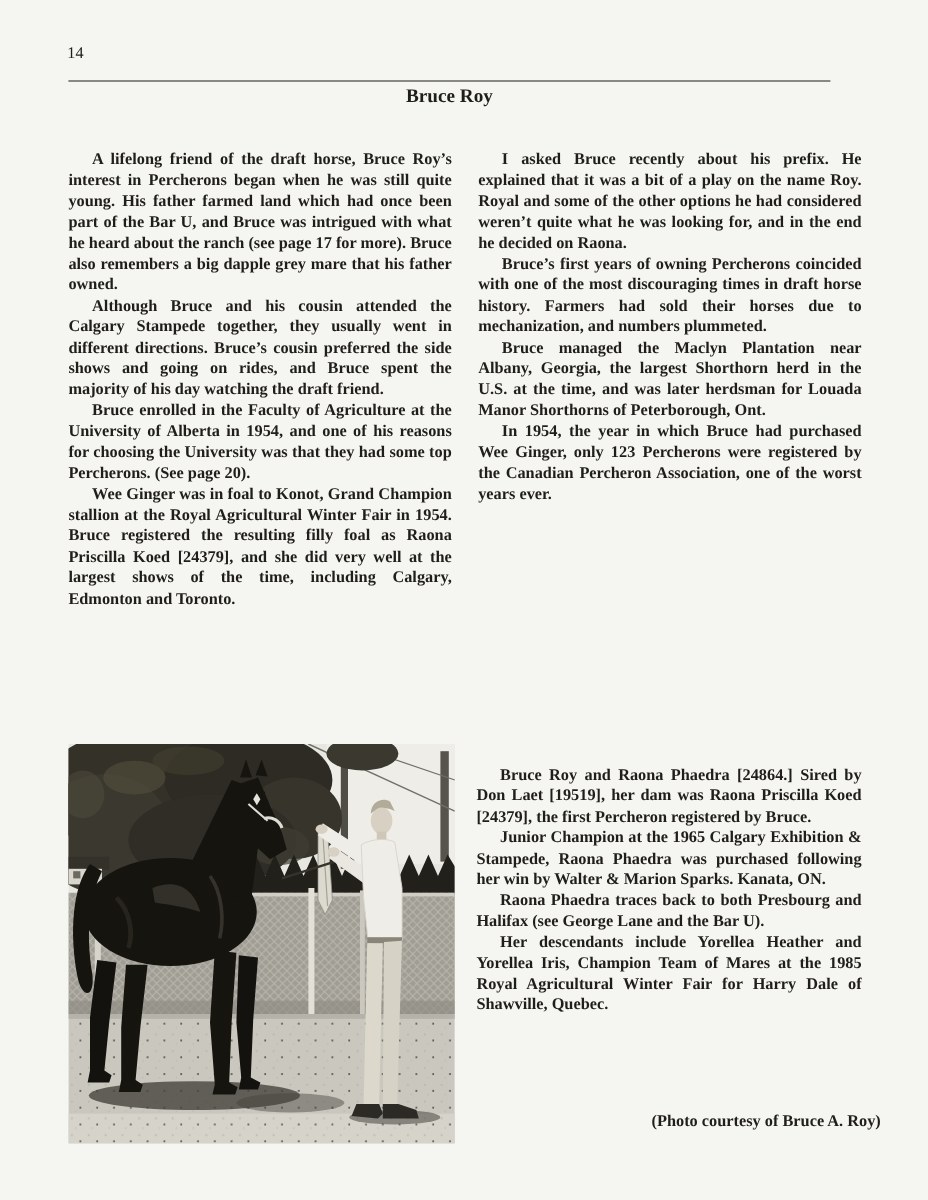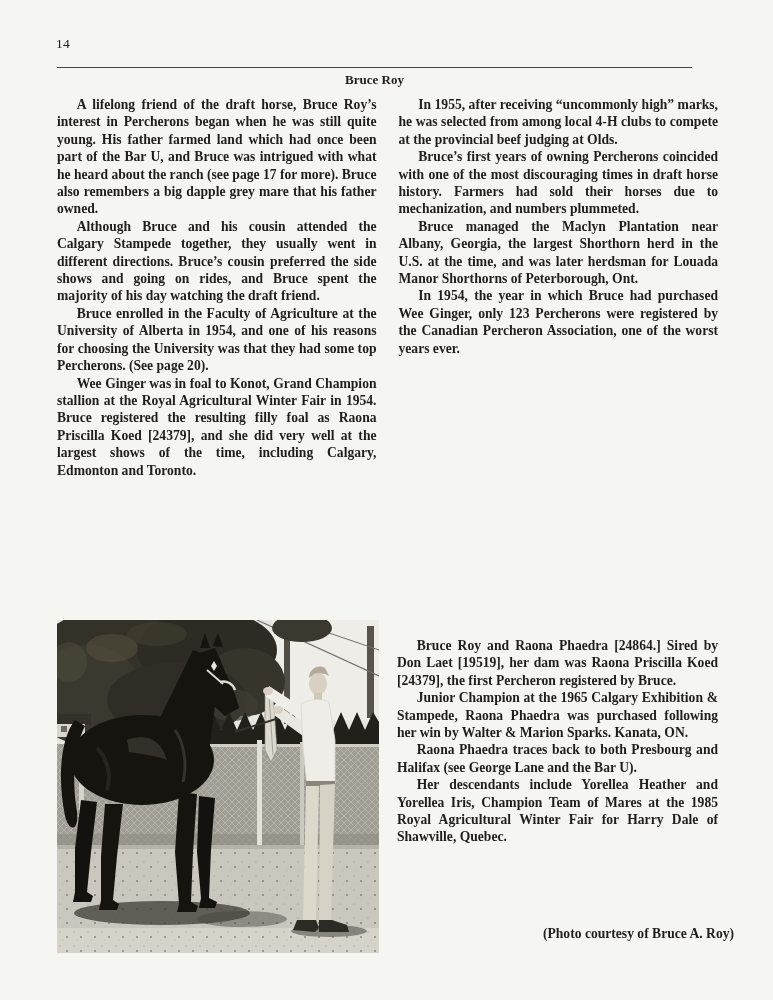--- a/index.html
+++ b/index.html
@@ -13,27 +13,27 @@
   .page-number{
     position:absolute;left:56px;top:36px;
     font-size:13.5px;font-weight:400;letter-spacing:.2px;
   }
   .head-rule{
     position:absolute;left:57px;top:67px;width:635px;height:1px;
     background:#45423c;
   }
   .page-title{
     position:absolute;left:57px;top:72px;width:635px;
-    text-align:center;font-size:13px;font-weight:700;
+    text-align:center;font-size:16px;font-weight:700;
   }
   .columns{
     position:absolute;left:57px;top:96px;width:661px;
     display:flex;gap:22px;
   }
-  .col{width:320px;}
+  .col{width:320px;margin-top:28px;}
   .para{
     margin:0;
     font-size:13.6px;line-height:17.4px;font-weight:700;
     text-align:justify;text-indent:1.45em;
     color:#201e1b;
   }
   .photo-figure{
     position:absolute;left:57px;top:620px;width:322px;height:333px;
     margin:0;line-height:0;
   }
@@ -54,21 +54,21 @@
 <div class="page-title">Bruce Roy</div>
 
 <div class="columns">
   <div class="col">
       <p class="para">A lifelong friend of the draft horse, Bruce Roy’s interest in Percherons began when he was still quite young. His father farmed land which had once been part of the Bar U, and Bruce was intrigued with what he heard about the ranch (see page 17 for more). Bruce also remembers a big dapple grey mare that his father owned.</p>
       <p class="para">Although Bruce and his cousin attended the Calgary Stampede together, they usually went in different directions. Bruce’s cousin preferred the side shows and going on rides, and Bruce spent the majority of his day watching the draft friend.</p>
       <p class="para">Bruce enrolled in the Faculty of Agriculture at the University of Alberta in 1954, and one of his reasons for choosing the University was that they had some top Percherons. (See page 20).</p>
       <p class="para">Wee Ginger was in foal to Konot, Grand Champion stallion at the Royal Agricultural Winter Fair in 1954. Bruce registered the resulting filly foal as Raona Priscilla Koed [24379], and she did very well at the largest shows of the time, including Calgary, Edmonton and Toronto.</p>
     </div>
   <div class="col">
-      <p class="para">In 1955, after receiving “uncommonly high” marks, he was selected from among local 4-H clubs to compete at the provincial beef judging at Olds.</p>
+      <p class="para">I asked Bruce recently about his prefix. He explained that it was a bit of a play on the name Roy. Royal and some of the other options he had considered weren’t quite what he was looking for, and in the end he decided on Raona.</p>
       <p class="para">Bruce’s first years of owning Percherons coincided with one of the most discouraging times in draft horse history. Farmers had sold their horses due to mechanization, and numbers plummeted.</p>
       <p class="para">Bruce managed the Maclyn Plantation near Albany, Georgia, the largest Shorthorn herd in the U.S. at the time, and was later herdsman for Louada Manor Shorthorns of Peterborough, Ont.</p>
       <p class="para">In 1954, the year in which Bruce had purchased Wee Ginger, only 123 Percherons were registered by the Canadian Percheron Association, one of the worst years ever.</p>
     </div>
 </div>
 
 <figure class="photo-figure" role="img" aria-label="Black and white photograph of a dark Percheron mare facing right, held by a young man in a white shirt and light trousers who presents a show ribbon; trees, a sawtooth-top fence and chain-link fencing in the background, sandy ground below">
   <svg width="322" height="333" viewBox="0 0 322 333" xmlns="http://www.w3.org/2000/svg">
     <defs>
       <pattern id="mesh" width="7" height="7" patternUnits="userSpaceOnUse">

